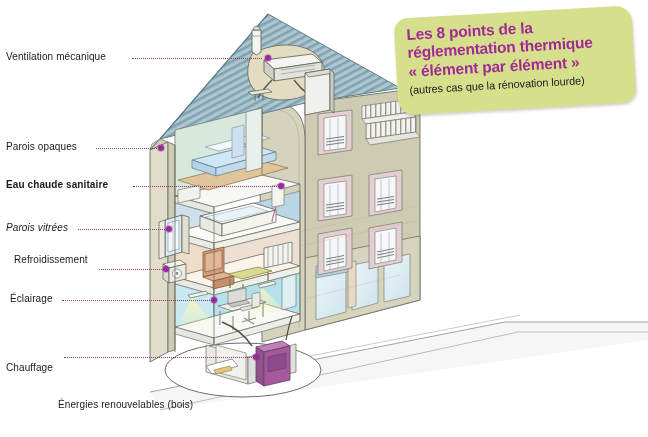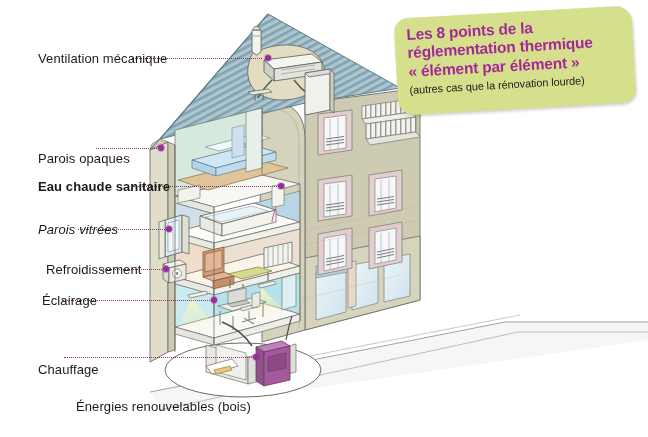--- a/index.html
+++ b/index.html
@@ -14,26 +14,25 @@
     overflow: hidden;
     font-family: "Liberation Sans", sans-serif;
   }
   #root {
     position: absolute;
     inset: 0;
     background: #ffffff;
   }
   .label {
     position: absolute;
-    font-size: 13px;
+    font-size: 10px;
     color: #1a1a1a;
     white-space: nowrap;
     letter-spacing: 0.1px;
     line-height: 1;
-    margin-left: 32px;
   }
   .leader {
     position: absolute;
     height: 0;
     border-top: 1px dotted #8e2a5a;
     opacity: 0.95;
   }
   .dot {
     position: absolute;
     width: 6px;
@@ -357,33 +356,33 @@
   <div class="dot" style="left:265px; top:55px;"></div>
   <div class="dot" style="left:158px; top:145px;"></div>
   <div class="dot" style="left:278px; top:183px;"></div>
   <div class="dot" style="left:166px; top:226px;"></div>
   <div class="dot" style="left:163px; top:266px;"></div>
   <div class="dot" style="left:211px; top:297px;"></div>
   <div class="dot" style="left:253px; top:354px;"></div>
 
   <div class="label" style="left:6px; top:52px;">Ventilation mécanique</div>
 
-  <div class="label" style="left:6px; top:152px;text-align:right;">Parois opaques</div>
+  <div class="label" style="left:6px; top:142px;text-align:right;">Parois opaques</div>
 
   <div class="label" style="left:6px; top:180px;font-weight:bold;">Eau chaude sanitaire</div>
 
   <div class="label" style="left:6px; top:223px;font-style:italic;">Parois vitrées</div>
 
-  <div class="label" style="left:6px; top:263px;padding-left:8px;">Refroidissement</div>
+  <div class="label" style="left:6px; top:255px;padding-left:8px;">Refroidissement</div>
 
   <div class="label" style="left:10px; top:294px;">Éclairage</div>
 
   <div class="label" style="left:6px; top:363px;text-align:right;">Chauffage</div>
 
-  <div class="label" style="left:4px; top:400px;padding-left:40px;">Énergies renouvelables (bois)</div>
+  <div class="label" style="left:18px; top:400px;padding-left:40px;">Énergies renouvelables (bois)</div>
 
   <div class="callout">
     <div class="callout-line">Les 8 points de la</div>
     <div class="callout-line">réglementation thermique</div>
     <div class="callout-line">« élément par élément »</div>
     <div class="callout-sub">(autres cas que la rénovation lourde)</div>
   </div>
 
 </div>
 

